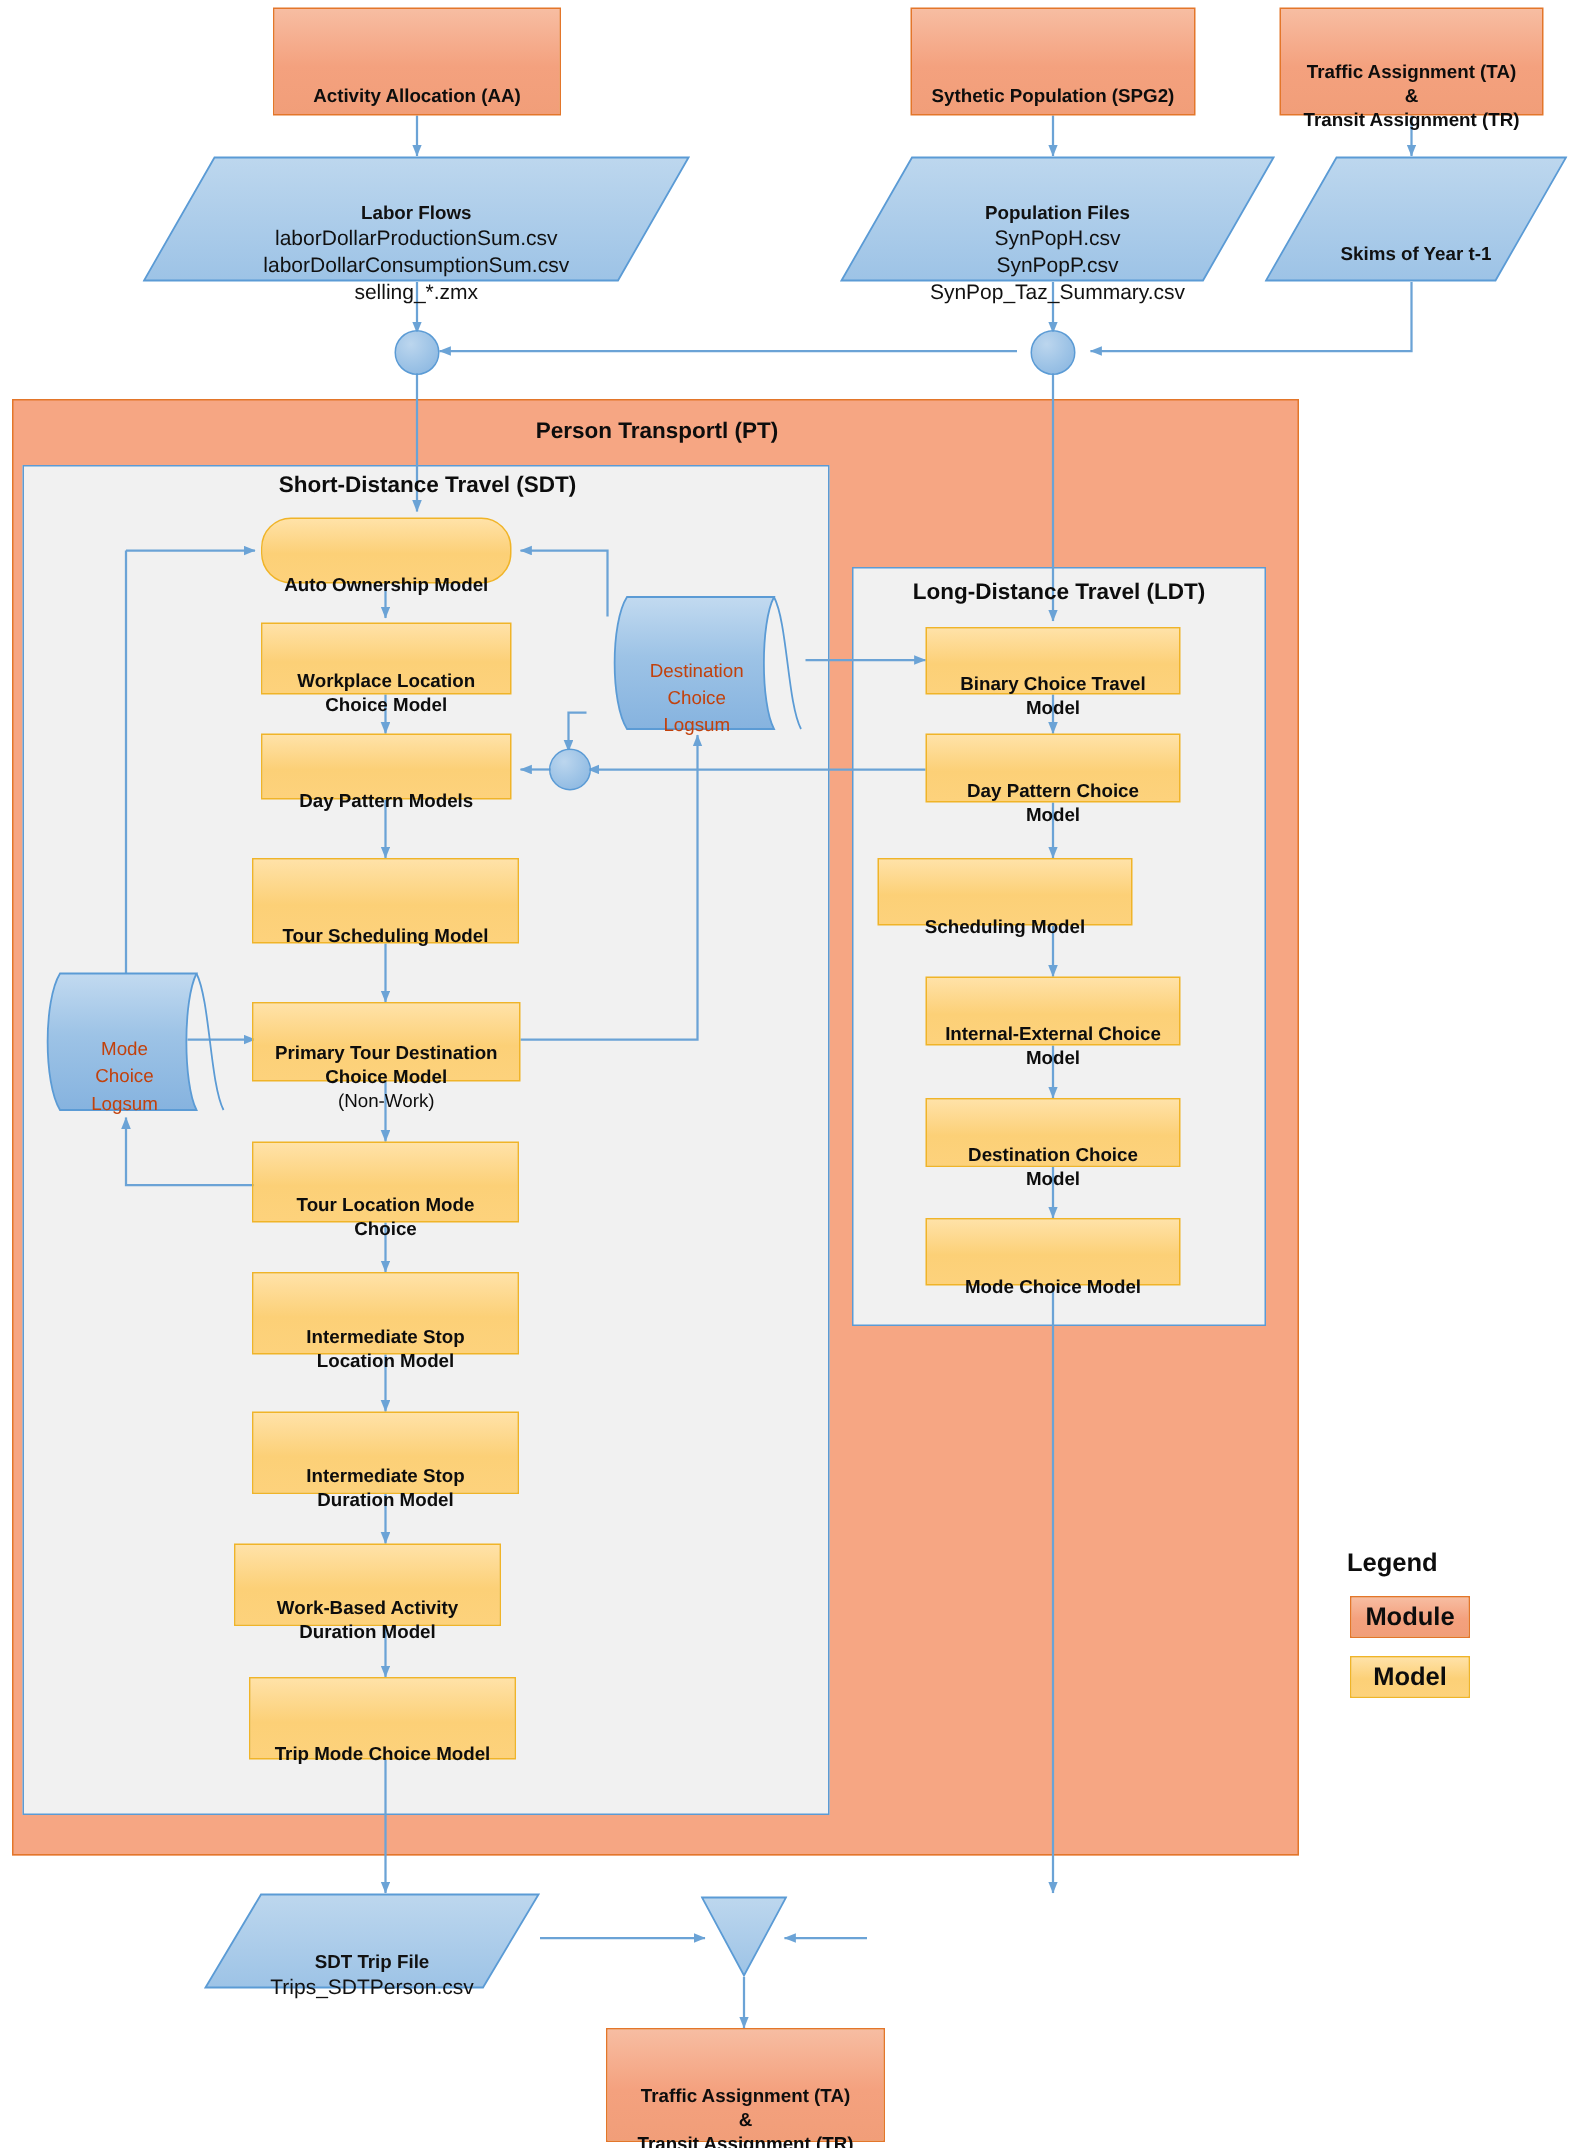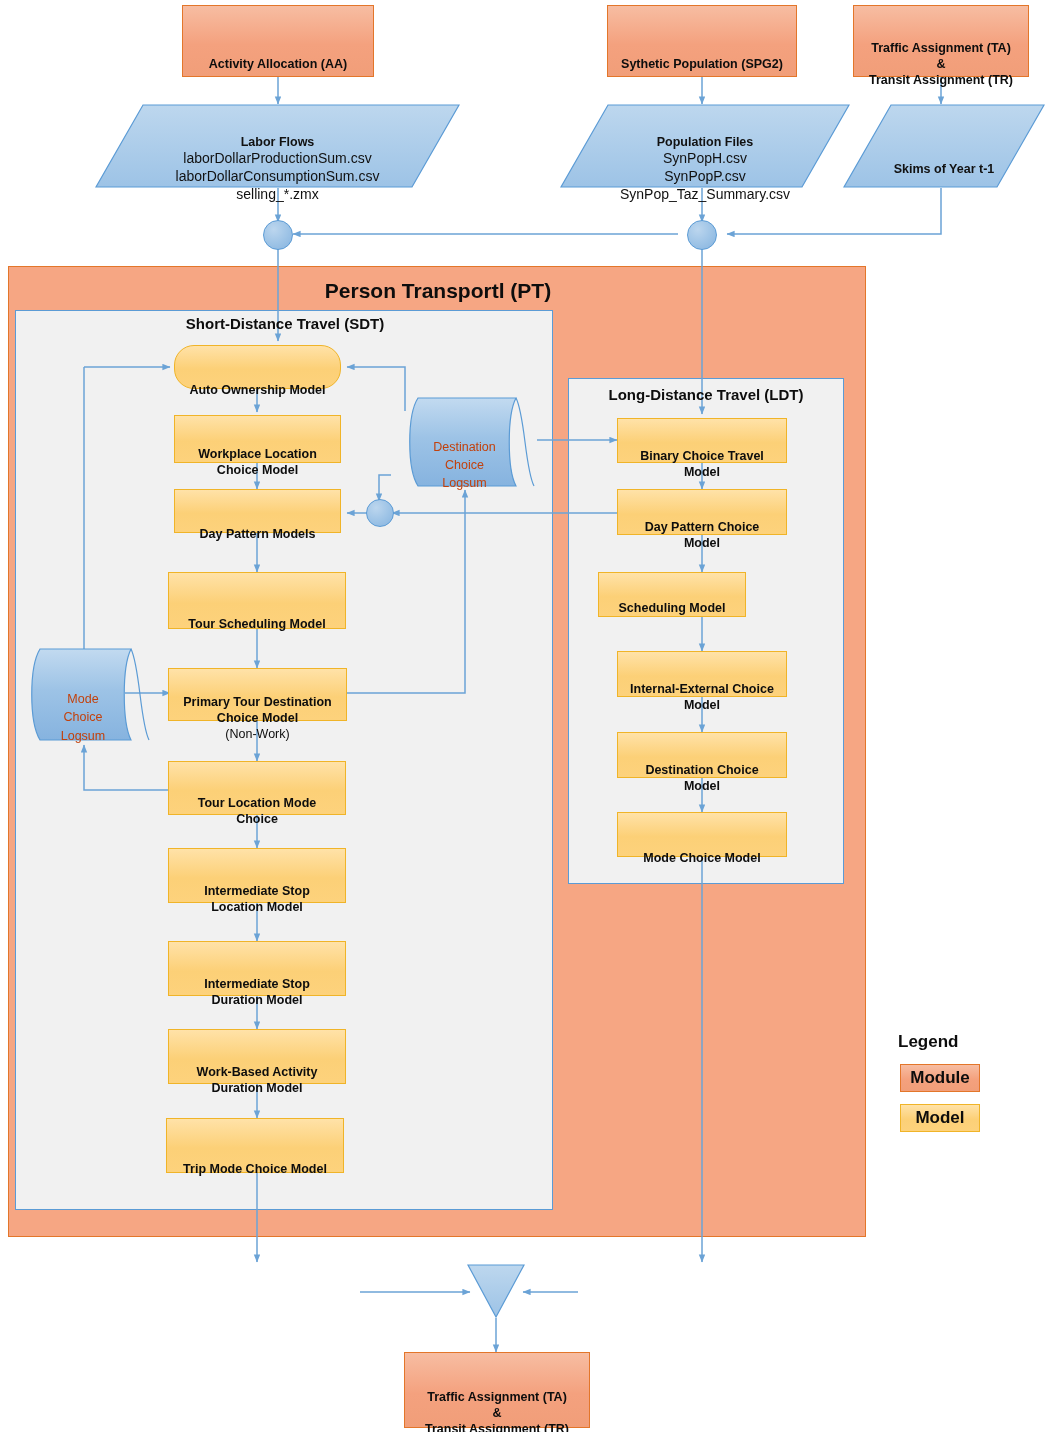--- a/index.html
+++ b/index.html
@@ -54,21 +54,21 @@
   .lg-title{position:absolute;font-weight:bold;font-size:17px;color:#0d0d0d;}
   .lg-sw{position:absolute;box-sizing:border-box;display:flex;align-items:center;
          justify-content:center;font-weight:bold;font-size:17px;color:#0d0d0d;}
 </style>
 </head>
 <body>
 
 <div id="stage">
 
   <div class="container pt-box" style="left:8px;top:266px;width:858px;height:971px;"></div>
-  <div class="ctitle" style="left:268px;top:279px;width:340px;font-size:21px;">Person Transportl (PT)</div>
+  <div class="ctitle" style="left:268px;top:279px;width:340px;font-size:15px;">Person Transportl (PT)</div>
 
   <div class="container sdt-box" style="left:15px;top:310px;width:538px;height:900px;"></div>
   <div class="ctitle" style="left:100px;top:315px;width:370px;font-size:15px;">Short-Distance Travel (SDT)</div>
 
   <div class="container ldt-box" style="left:568px;top:378px;width:276px;height:506px;"></div>
   <div class="ctitle" style="left:570px;top:386px;width:272px;font-size:15px;">Long-Distance Travel (LDT)</div>
 
   <svg id="wires" viewBox="0 0 1052 1432">
     <defs>
       <marker id="ah" markerWidth="9" markerHeight="9" refX="7.6" refY="3.2" orient="auto" markerUnits="userSpaceOnUse">
@@ -252,21 +252,21 @@
     </div>
   </div>
 
   <div class="node model" style="left:168px;top:941px;width:178px;height:55px;">
     <div class="t">
       <span>Intermediate Stop</span><br>
       <span>Duration Model</span>
     </div>
   </div>
 
-  <div class="node model" style="left:168px;top:1029px;width:178px;height:55px;">
+  <div class="node model" style="left:156px;top:1029px;width:178px;height:55px;">
     <div class="t">
       <span>Work-Based Activity</span><br>
       <span>Duration Model</span>
     </div>
   </div>
 
   <div class="node model" style="left:166px;top:1118px;width:178px;height:55px;">
     <div class="t">Trip Mode Choice Model</div>
   </div>
 
@@ -277,21 +277,21 @@
     </div>
   </div>
 
   <div class="node model" style="left:617px;top:489px;width:170px;height:46px;">
     <div class="t">
       <span>Day Pattern Choice</span><br>
       <span>Model</span>
     </div>
   </div>
 
-  <div class="node model" style="left:598px;top:572px;width:148px;height:45px;align-items:flex-end;">
+  <div class="node model" style="left:585px;top:572px;width:170px;height:45px;">
     <div class="t">Scheduling Model</div>
   </div>
 
   <div class="node model" style="left:617px;top:651px;width:170px;height:46px;">
     <div class="t">
       <span>Internal-External Choice</span><br>
       <span>Model</span>
     </div>
   </div>
 
@@ -337,20 +337,35 @@
       <path d="M14,1 L105,1 C96,19 96,74 105,92 L14,92 C3,74 3,19 14,1 Z" fill="url(#cy2)" stroke="#5b9bd5" stroke-width="1.2"></path>
       <path d="M105,1 C114,19 114,74 123,92" fill="none" stroke="#5b9bd5" stroke-width="1.2"></path>
     </svg>
     <div class="t">
       <span>Mode</span><br>
       <span>Choice</span><br>
       <span>Logsum</span>
     </div>
   </div>
 
+  <div class="node output" style="left:136px;top:1262px;width:224px;height:64px;">
+    <svg viewBox="0 0 224 64" preserveAspectRatio="none">
+      <defs>
+          <linearGradient id="og4" x1="0" y1="0" x2="0" y2="1">
+        <stop offset="0%" stop-color="#bdd7ee"></stop>
+            <stop offset="100%" stop-color="#9dc3e6"></stop>
+          </linearGradient>
+        </defs>
+      <polygon points="38,1 223,1 186,63 1,63" fill="url(#og4)" stroke="#5b9bd5" stroke-width="1.2"></polygon>
+    </svg>
+    <div class="t">
+      <span class="hd">SDT Trip File</span>
+      <span class="ln">Trips_SDTPerson.csv</span>
+    </div>
+  </div>
 
 
   <div class="tri" style="left:467px;top:1264px;width:58px;height:54px;">
     <svg viewBox="0 0 58 54" preserveAspectRatio="none" style="width:100%;height:100%;">
       <defs>
           <linearGradient id="tg" x1="0" y1="0" x2="0" y2="1">
         <stop offset="0%" stop-color="#bdd7ee"></stop>
             <stop offset="100%" stop-color="#9dc3e6"></stop>
           </linearGradient>
         </defs>

